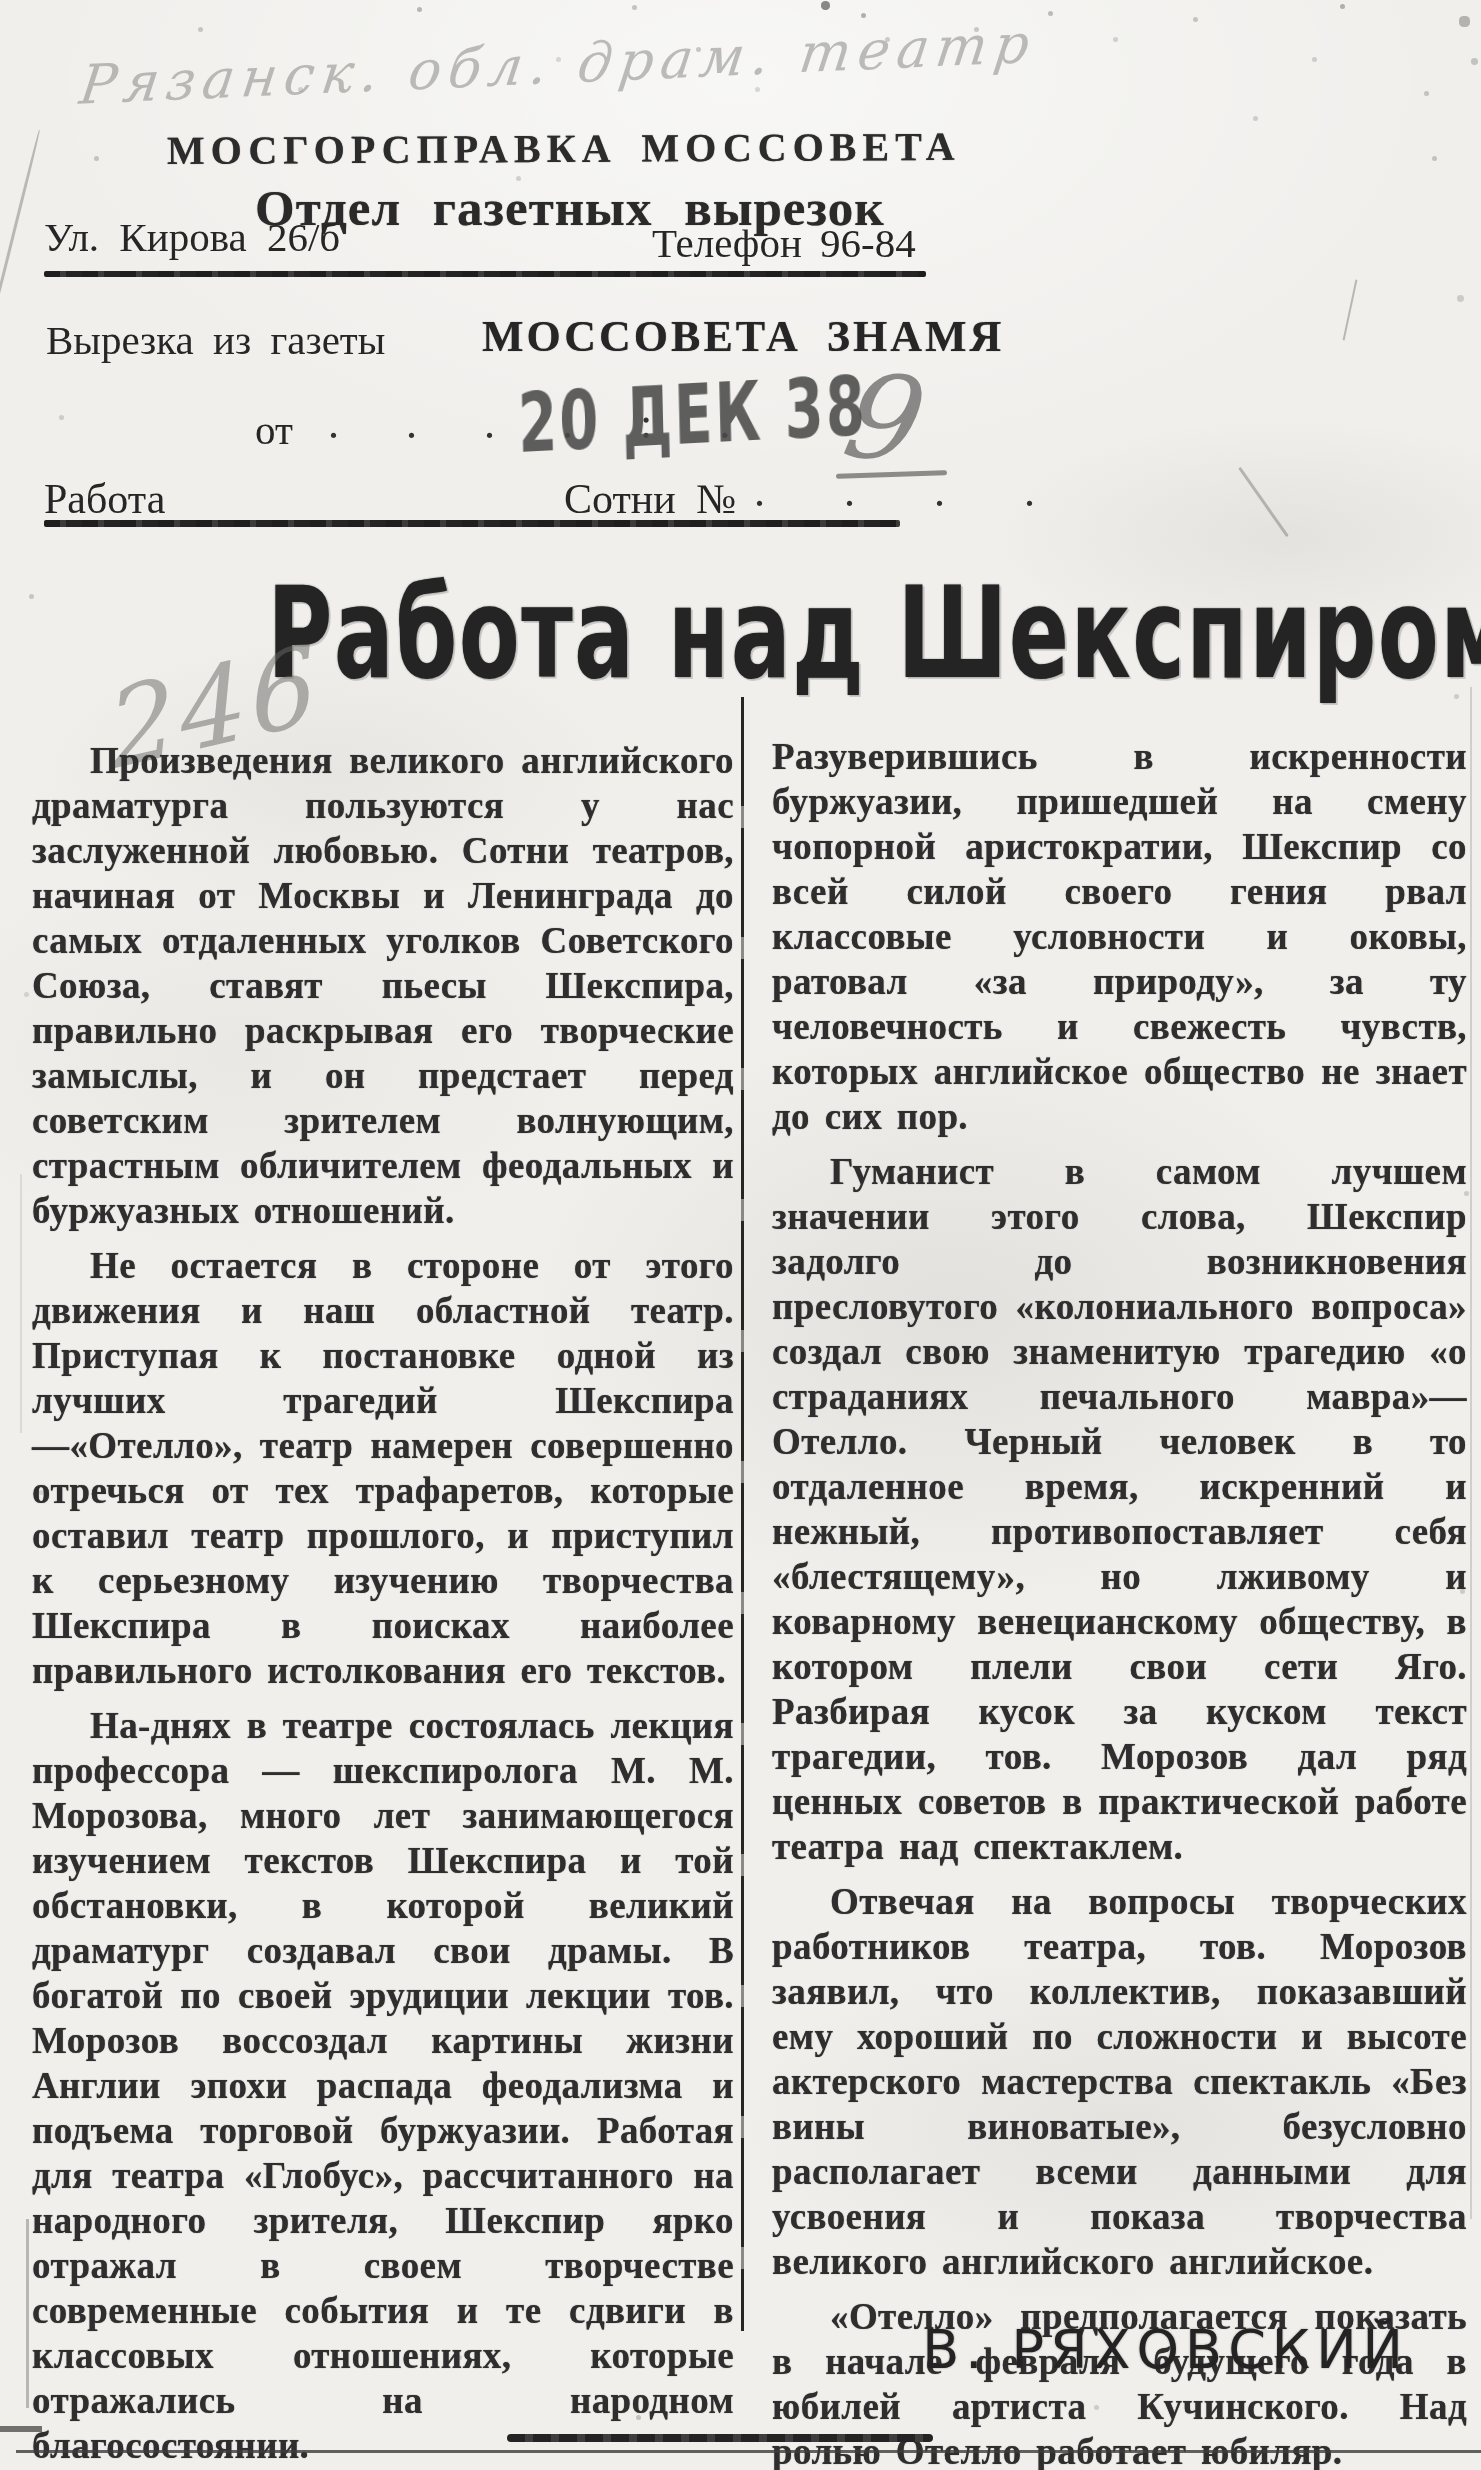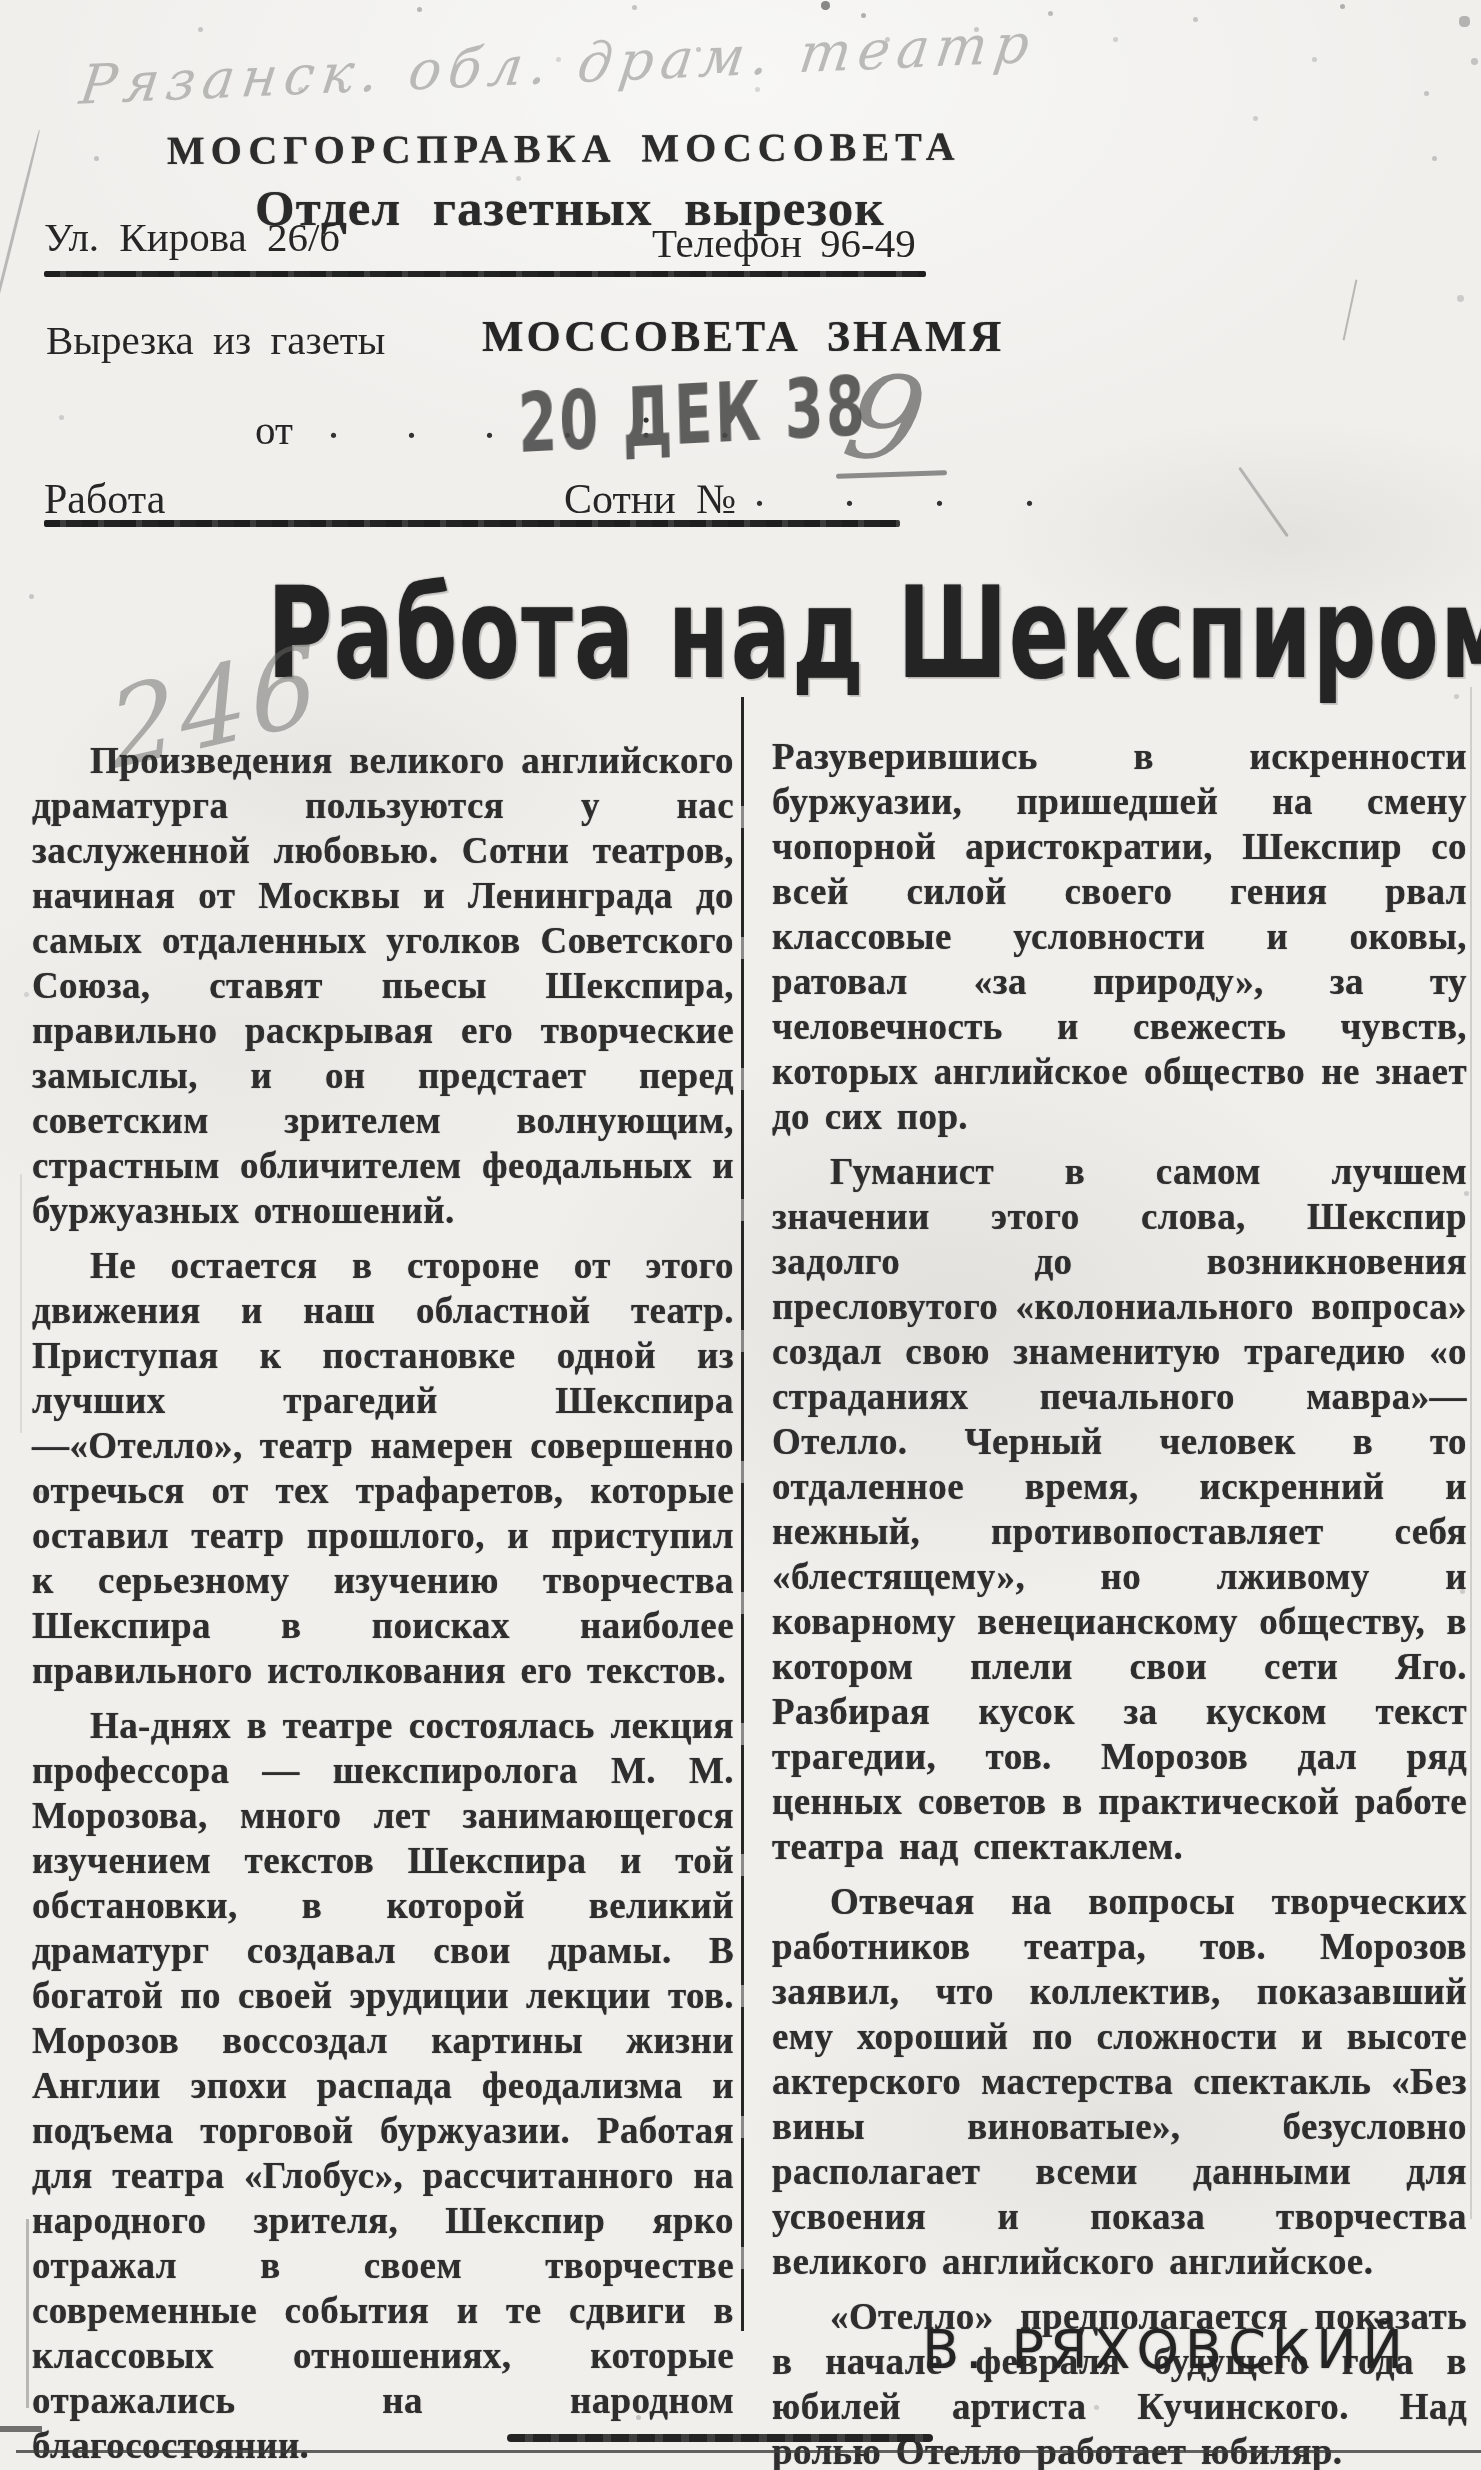--- a/index.html
+++ b/index.html
@@ -137,21 +137,21 @@
   <div class="abs crack-line"></div>
   <div class="abs scratch-line"></div>
   <div class="abs edge-line-right"></div>
   <div class="abs edge-streak-left-1"></div>
   <div class="abs edge-streak-left-2"></div>
 
   <div class="abs hand-note">Рязанск. обл. драм. театр</div>
   <div class="abs org-name">МОСГОРСПРАВКА МОССОВЕТА</div>
   <div class="abs dept-name">Отдел газетных вырезок</div>
   <div class="abs address">Ул. Кирова 26/б</div>
-  <div class="abs phone">Телефон 96-49</div>
+  <div class="abs phone">Телефон 96-84</div>
   <div class="abs rule rule-1"></div>
 
   <div class="abs clip-label">Вырезка из газеты</div>
   <div class="abs newspaper">МОССОВЕТА ЗНАМЯ</div>
   <div class="abs date-label">от</div>
   <div class="abs date-dots">. . . . : .</div>
   <div class="abs date-stamp">20 ДЕК 38</div>
   <div class="abs hand-digit">9</div>
   <div class="abs digit-underline"></div>
   <div class="abs city">Работа</div>

